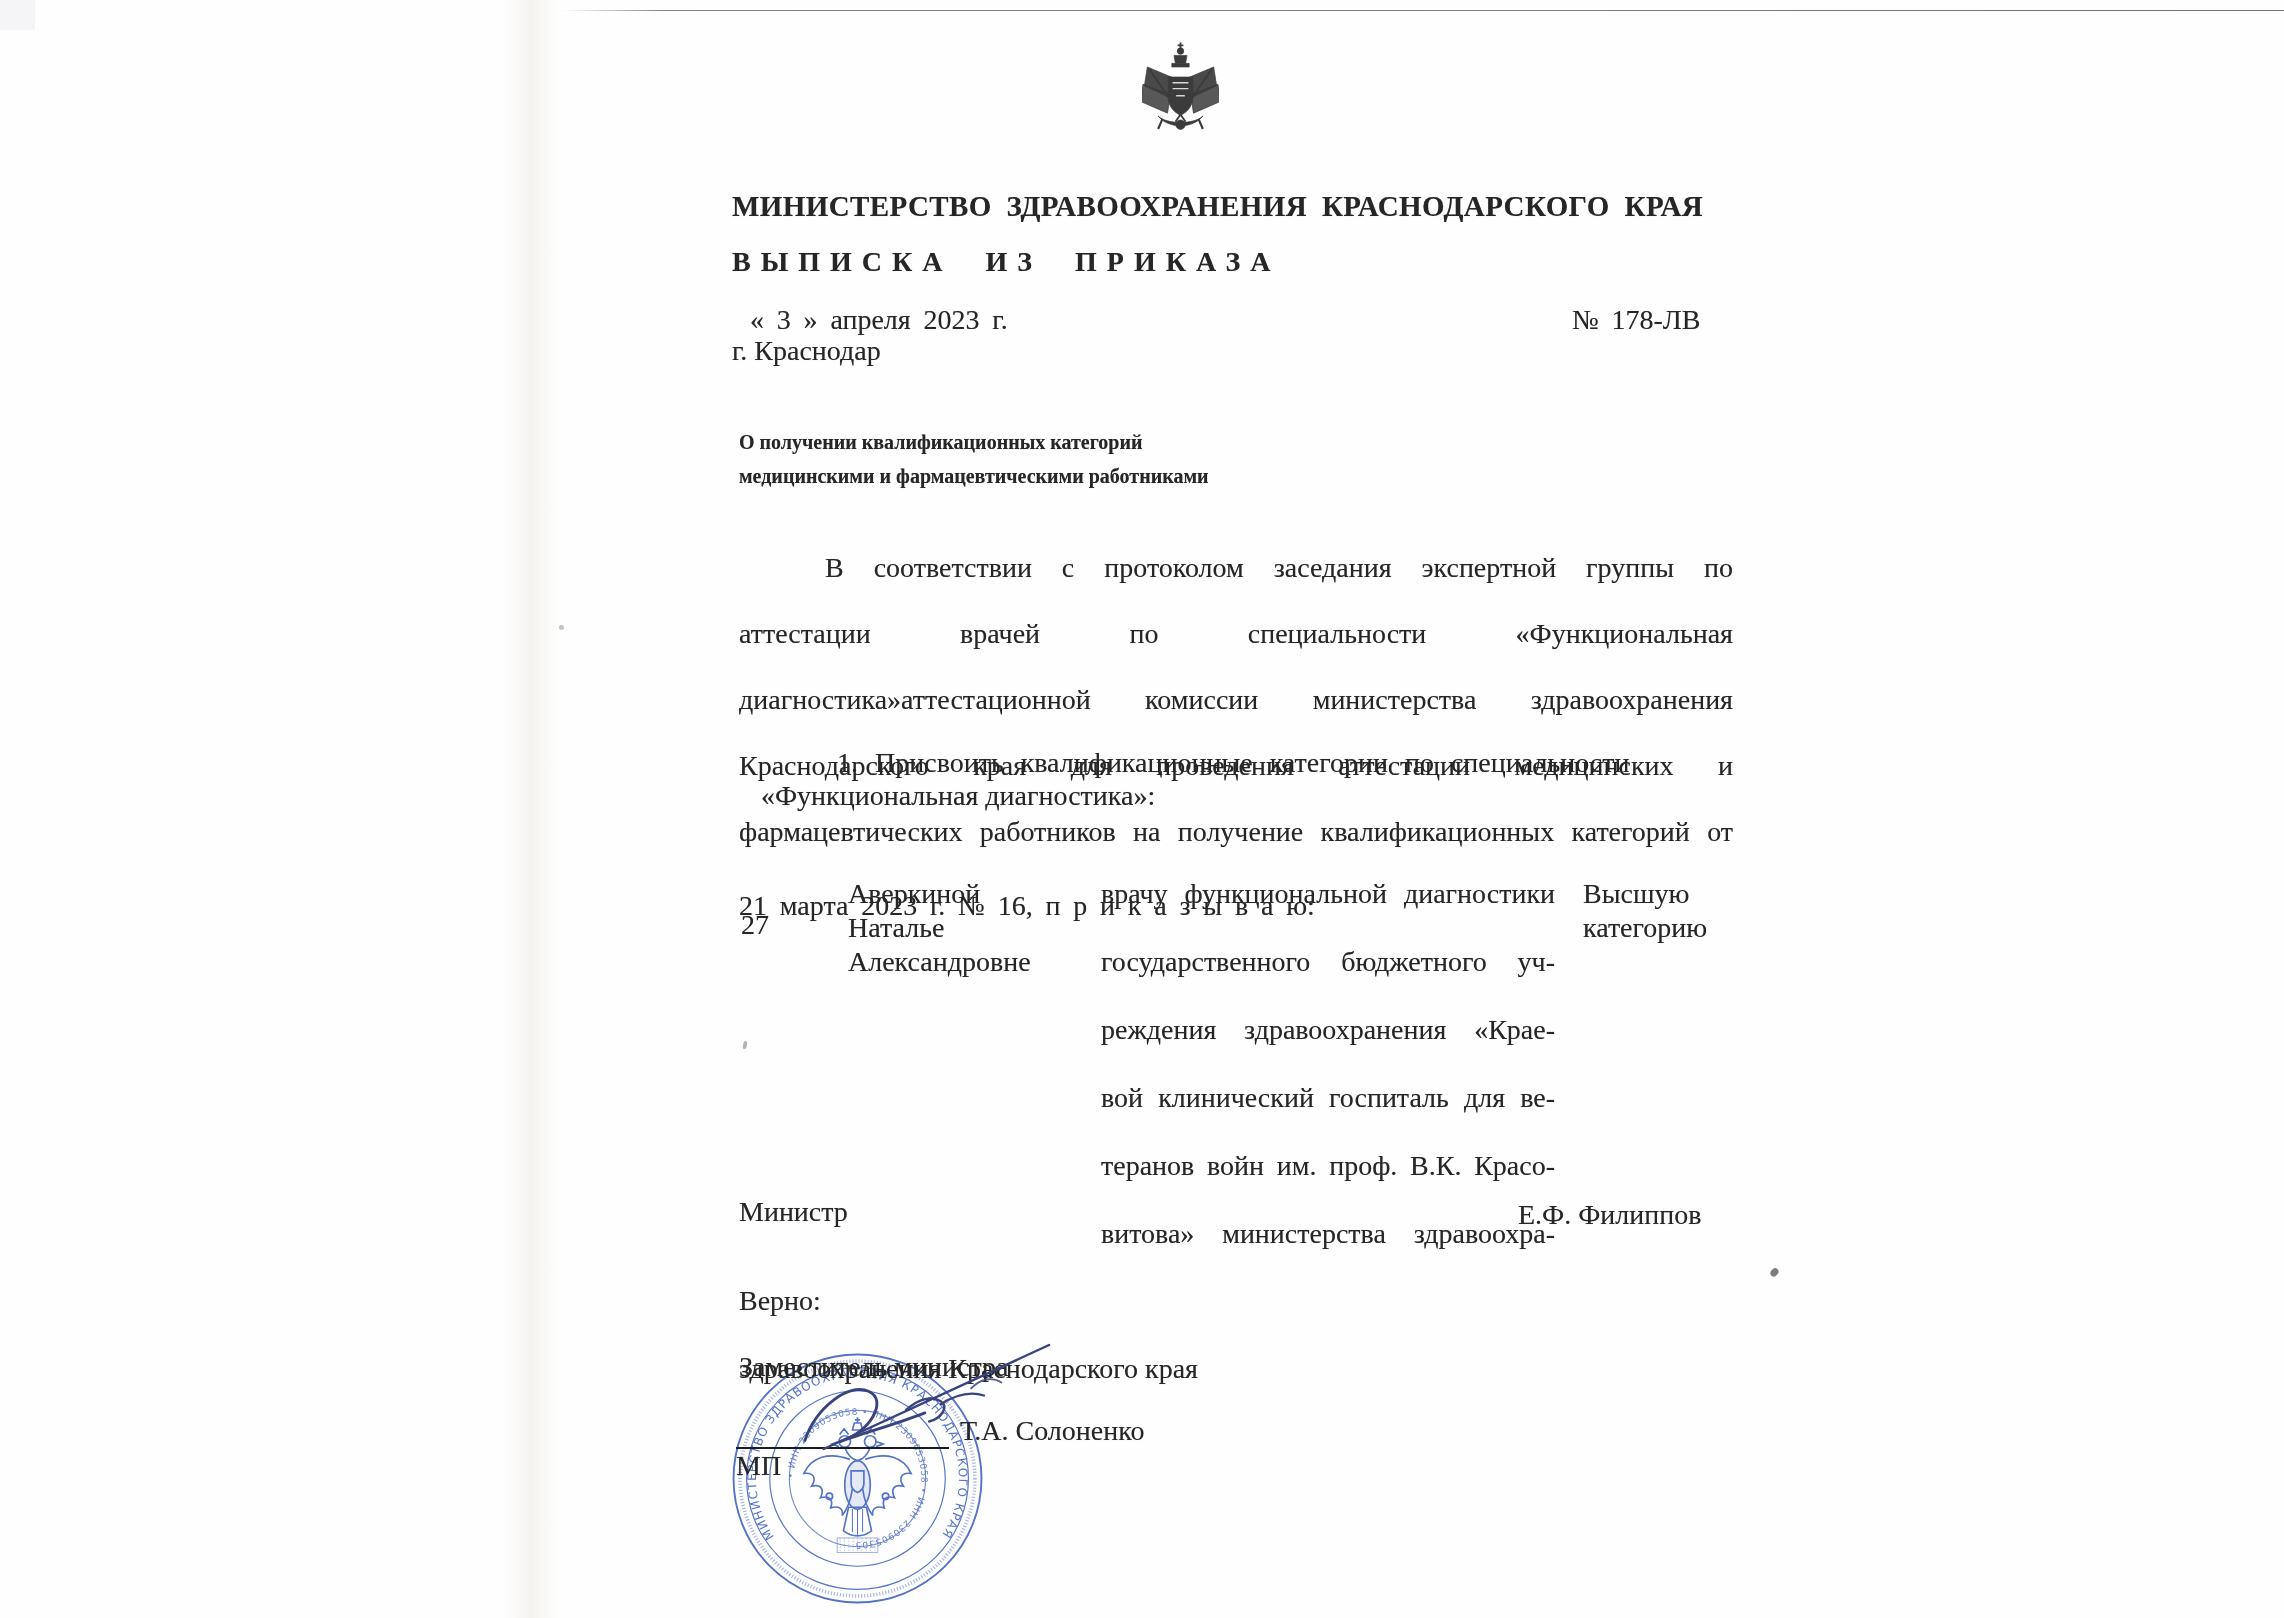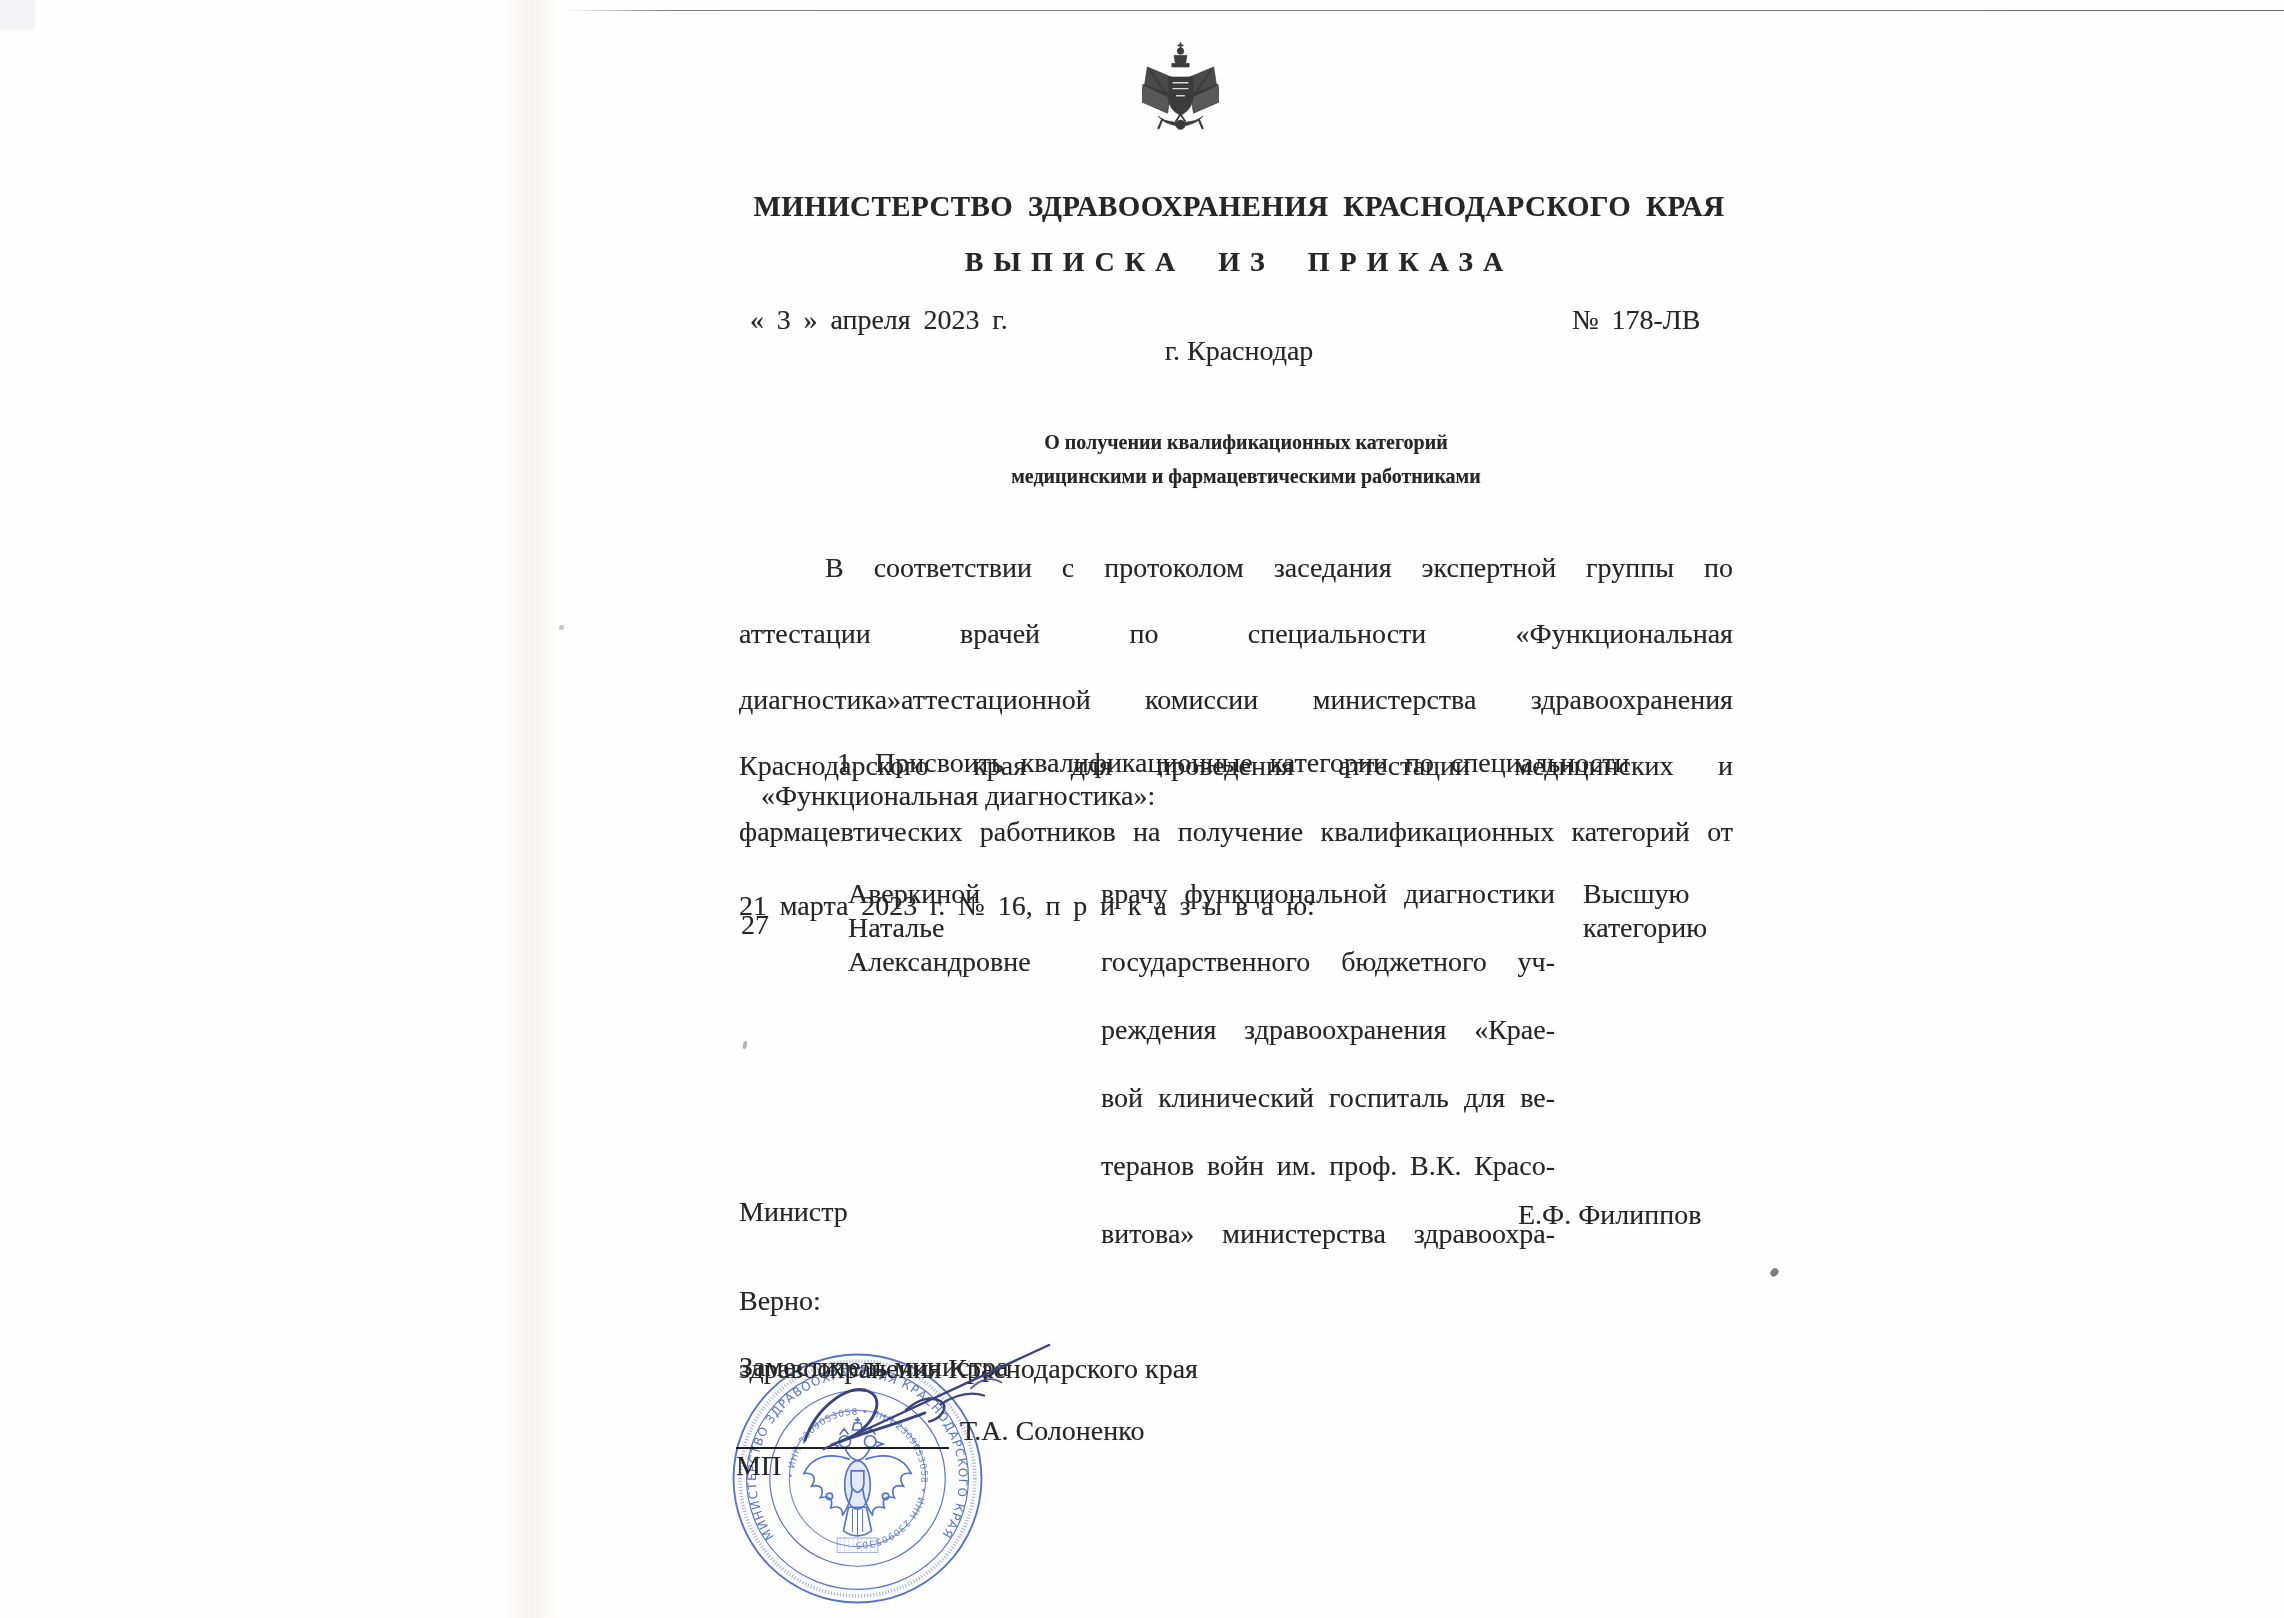--- a/index.html
+++ b/index.html
@@ -1,20 +1,20 @@
 <!DOCTYPE html>
 <html style="font-size:11.6px"><head>
 <meta charset="utf-8">
 <style>
   html,body{margin:0;padding:0;background:#ffffff;}
   .canvas{position:relative;width:2284px;height:1618px;background:#fefefe;overflow:hidden;
           font-family:"Liberation Serif", serif;color:#262626;}
   .abs{position:absolute;z-index:2;}
   .txt{text-shadow:0 0 0.7px rgba(70,70,70,.45);}
-  .center{text-align:center;}
+  .center{text-align:left;}
   .b{font-weight:bold;}
   .org{font-size:29px;word-spacing:7.2px;letter-spacing:0.4px;}
   .doctype{font-size:28px;letter-spacing:10px;word-spacing:16px;}
   .f39{font-size:28px;}
   .title-line{font-size:20px;line-height:34px;}
   .para{width:994px;font-size:28px;line-height:33px;}
   .jline{text-align:justify;text-align-last:justify;}
   .jline::after{content:"";display:inline-block;width:100%;height:0;}
   .indent1{padding-left:86px;}
   .ws8{word-spacing:5.8px;margin-top:8px;}

